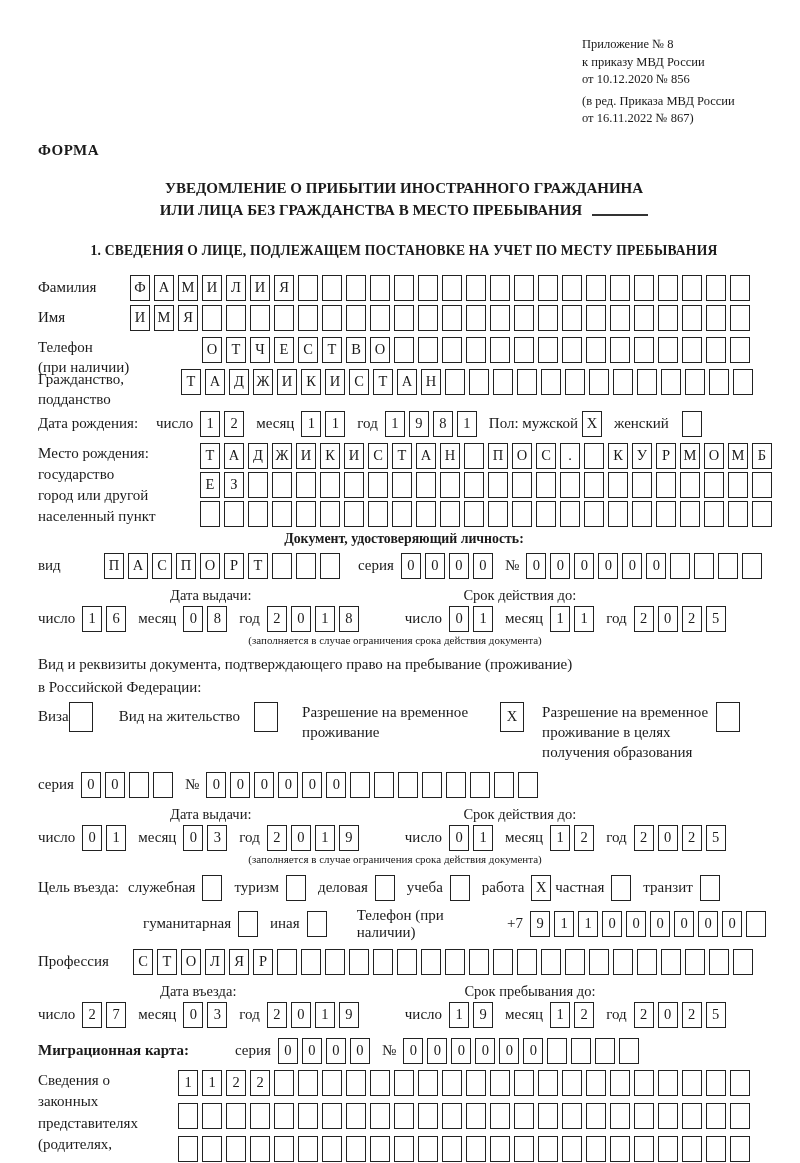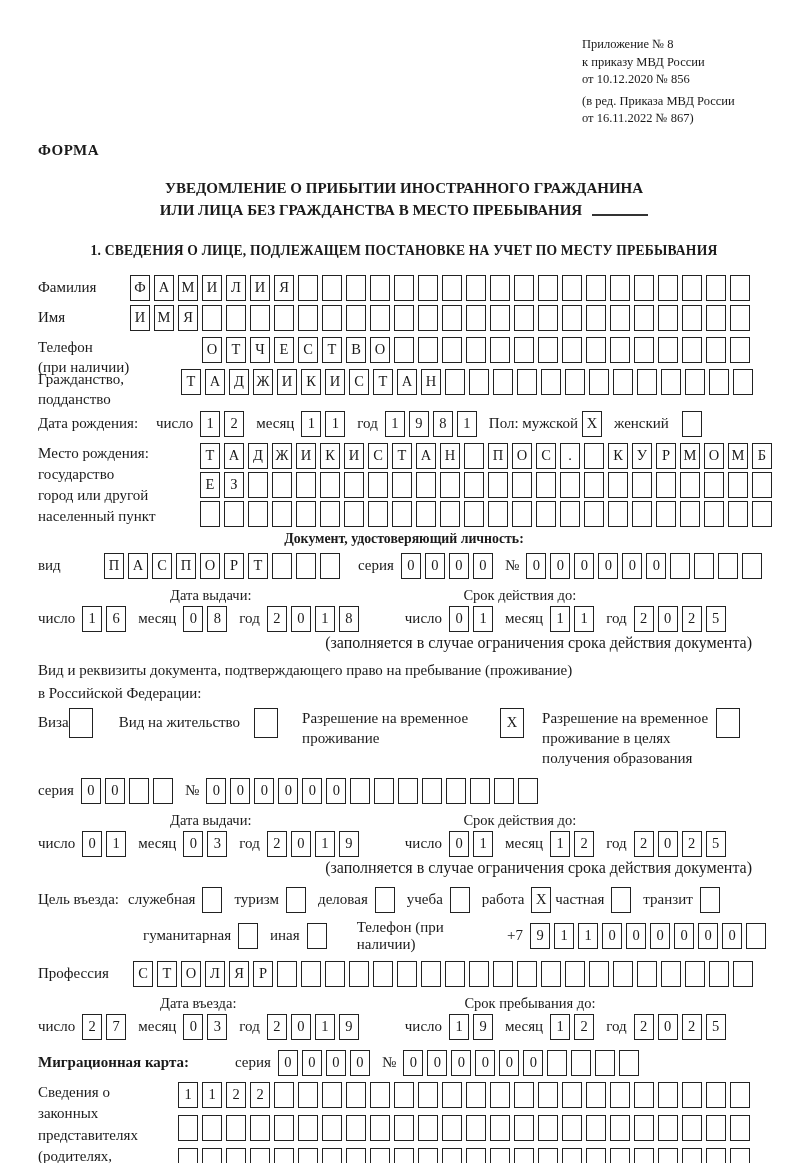--- a/index.html
+++ b/index.html
@@ -19,21 +19,21 @@
   .frow-top{display:flex;align-items:flex-start;}
   .cells{display:flex;flex-wrap:nowrap;}
   .cell{flex:none;width:20px;height:26px;border:1.7px solid #222;margin-right:4px;box-sizing:border-box;
         display:inline-flex;align-items:center;justify-content:center;font-size:14.5px;background:#fff;}
   .cellb .cell{width:24px;height:30px;}
   .lab{flex:none;}
   .lab2{line-height:20px;}
   .mt4{margin-top:4px;}.mt6{margin-top:6px;}.mt8{margin-top:8px;}.mt10{margin-top:10px;}.mt16{margin-top:16px;}
   .subhead{text-align:center;font-weight:bold;font-size:13.8px;}
   .slrow{display:flex;font-size:14.5px;}
-  .note{ text-align:right;font-size:16px;margin-right:18px;}
+  .note{ text-align:center;font-size:11px;margin-right:18px;}
   .dgroup{display:flex;align-items:center;}
   .dlab{margin-right:7px;}
   .mrow{display:flex;align-items:center;}
   .cgap{margin-left:8px;}
   .optxt{text-align:left;line-height:20px;}
 </style>
 </head>
 <body>
 
 <div class="page">

